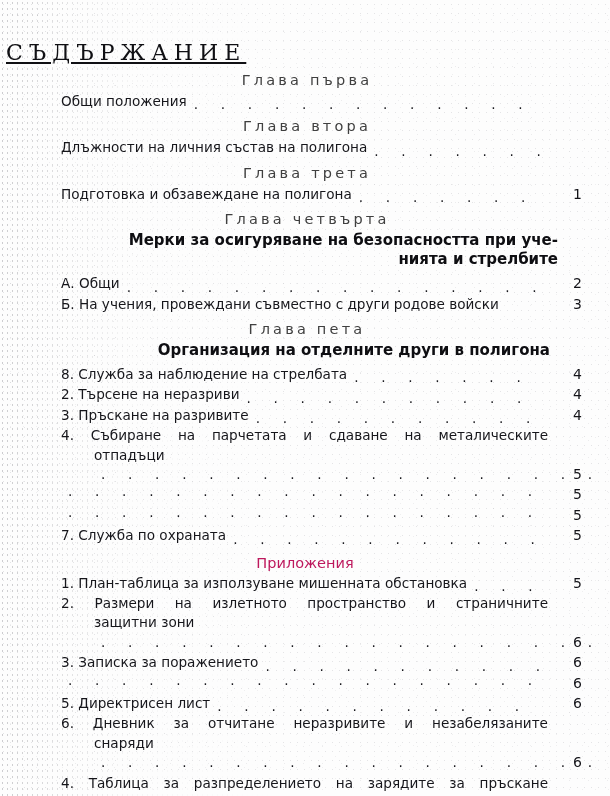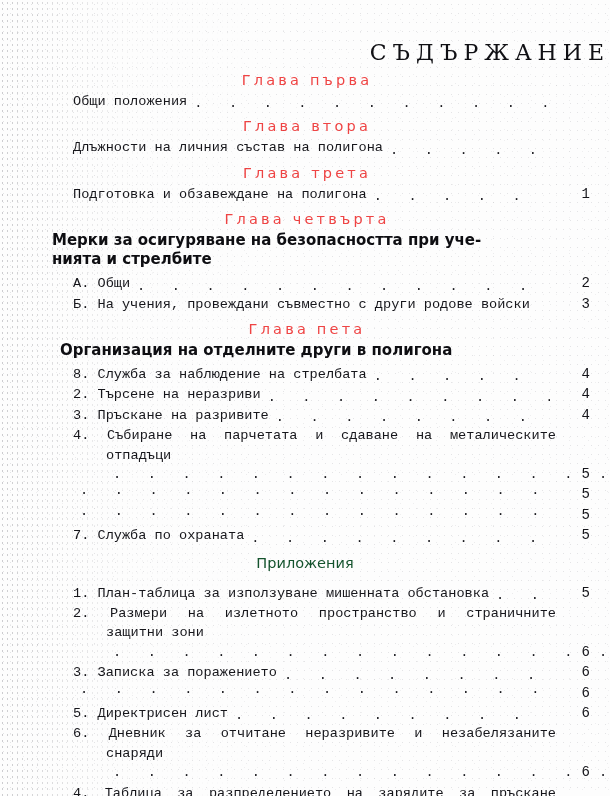--- a/index.html
+++ b/index.html
@@ -44,64 +44,64 @@
             mask-image: linear-gradient(to right, rgba(0,0,0,.9) 0%, rgba(0,0,0,.15) 22%, rgba(0,0,0,0) 45%);
   }
   #content {
     position: absolute;
     left: 0; top: 0;
     width: 610px;
     padding: 0;
   }
 
   .doc-title {
-    text-align: right;
+    text-align: left;
     font-family: "DejaVu Serif", serif;
     font-size: 22px;
     letter-spacing: 6px;
     margin: 40px 0 0 0;
     padding-left: 6px;
     font-weight: 400;
     color: #101014;
+    text-decoration: underline;
   }
   .chapter-head {
     text-align: center;
     font-size: 14.5px;
     letter-spacing: 3.2px;
     padding-left: 4px;
     margin: 7px 0 4px 0;
-    color: #ef4444;
+    color: #404040;
   }
   .section-head {
-    text-align: left;
+    text-align: right;
     font-size: 15px;
     font-weight: 700;
     line-height: 19px;
-    margin: 4px 12px 5px 0;
+    margin: 4px 0 5px 0;
     padding: 0 60px;
     color: #0e0e12;
   }
   .section-head.wide { padding: 0 52px; }
   .group-head {
     text-align: center;
     font-size: 14.5px;
-    margin: 9px 0 13px 0;
-    color: #14532d;
+    margin: 9px 0 3px 0;
+    color: #be185d;
   }
 
   .entries { margin: 0; padding: 0; }
 
   .entry {
     position: relative;
-    margin: 0 0 1px 0;
-    padding: 0 0 0 16px;
+    margin: 0 8px 1px 0;
+    padding: 0 0 0 4px;
     font-size: 13.6px;
     line-height: 19.4px;
     color: #16161b;
-    font-family: Liberation Mono, monospace;
   }
   .entry-line {
     position: relative;
     display: block;
     margin-left: 57px;
     margin-right: 54px;
     min-height: 19.4px;
   }
   
   .row {

